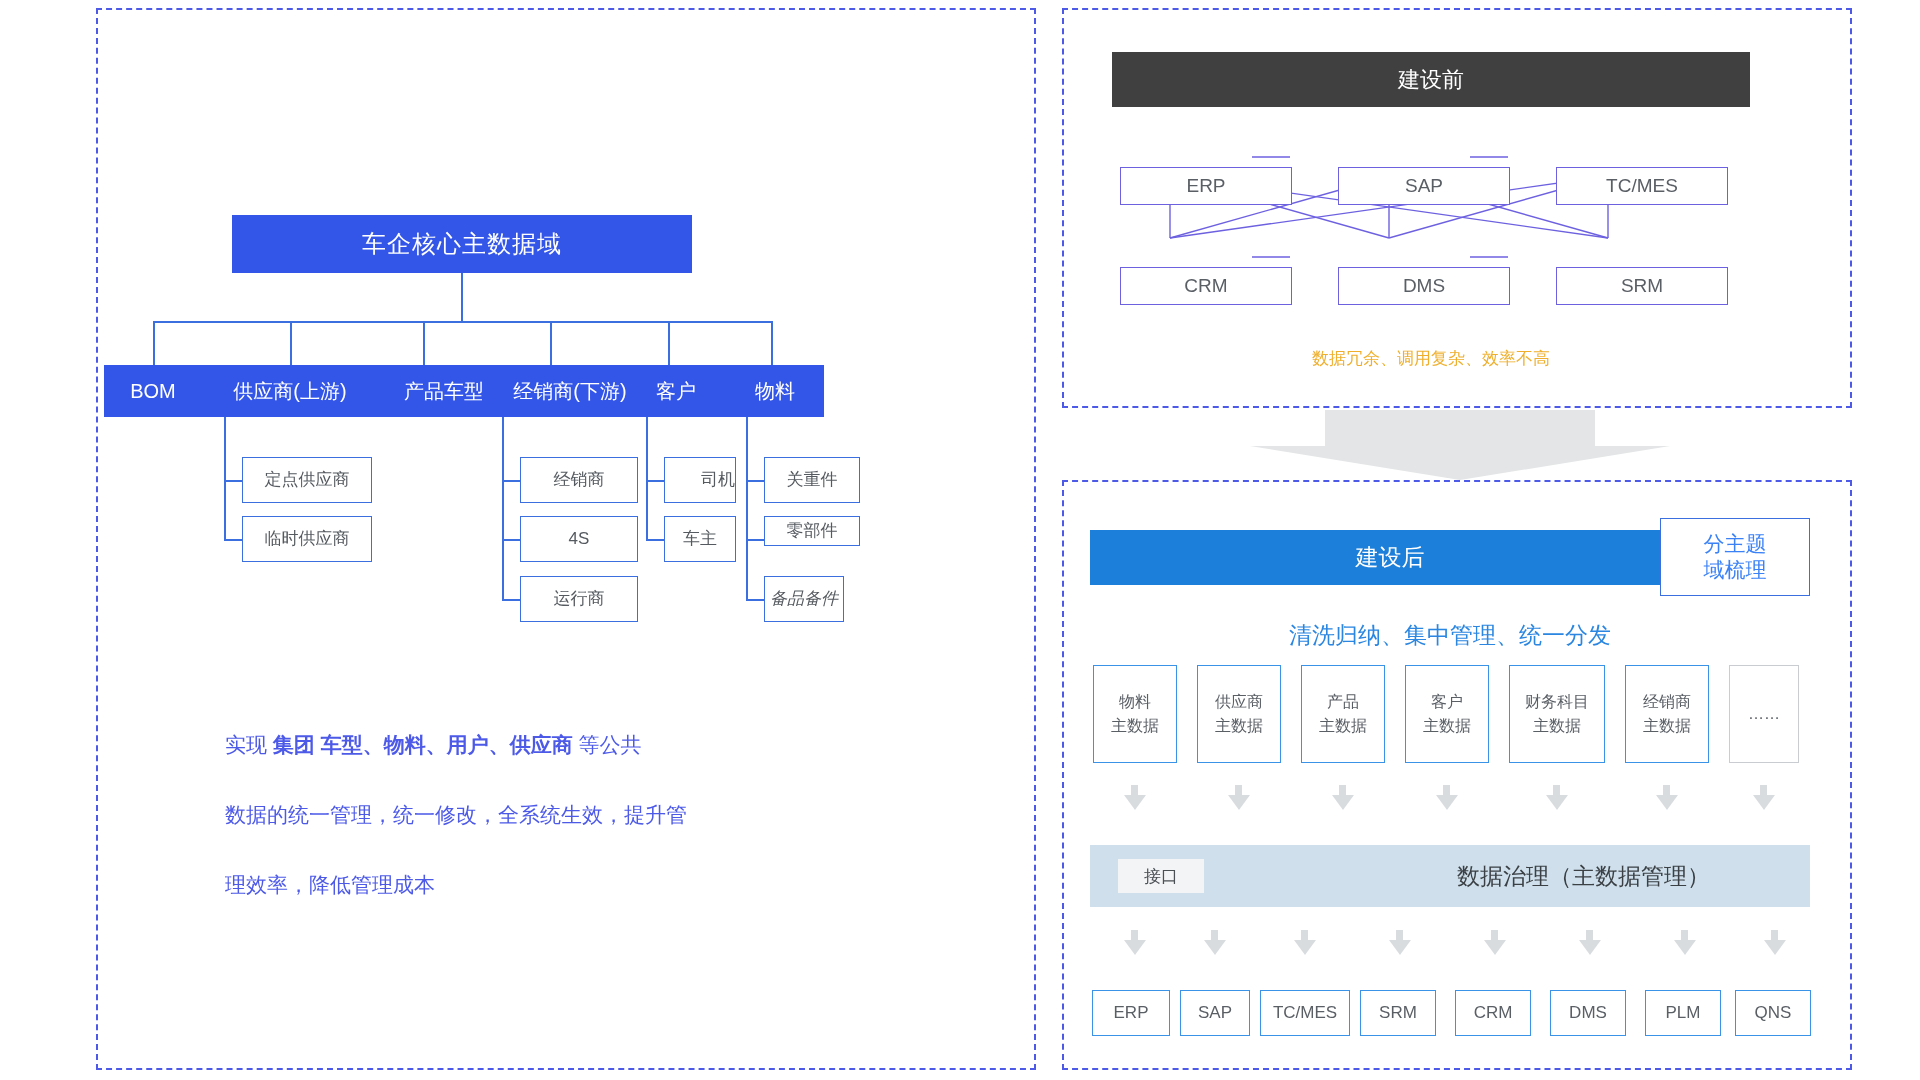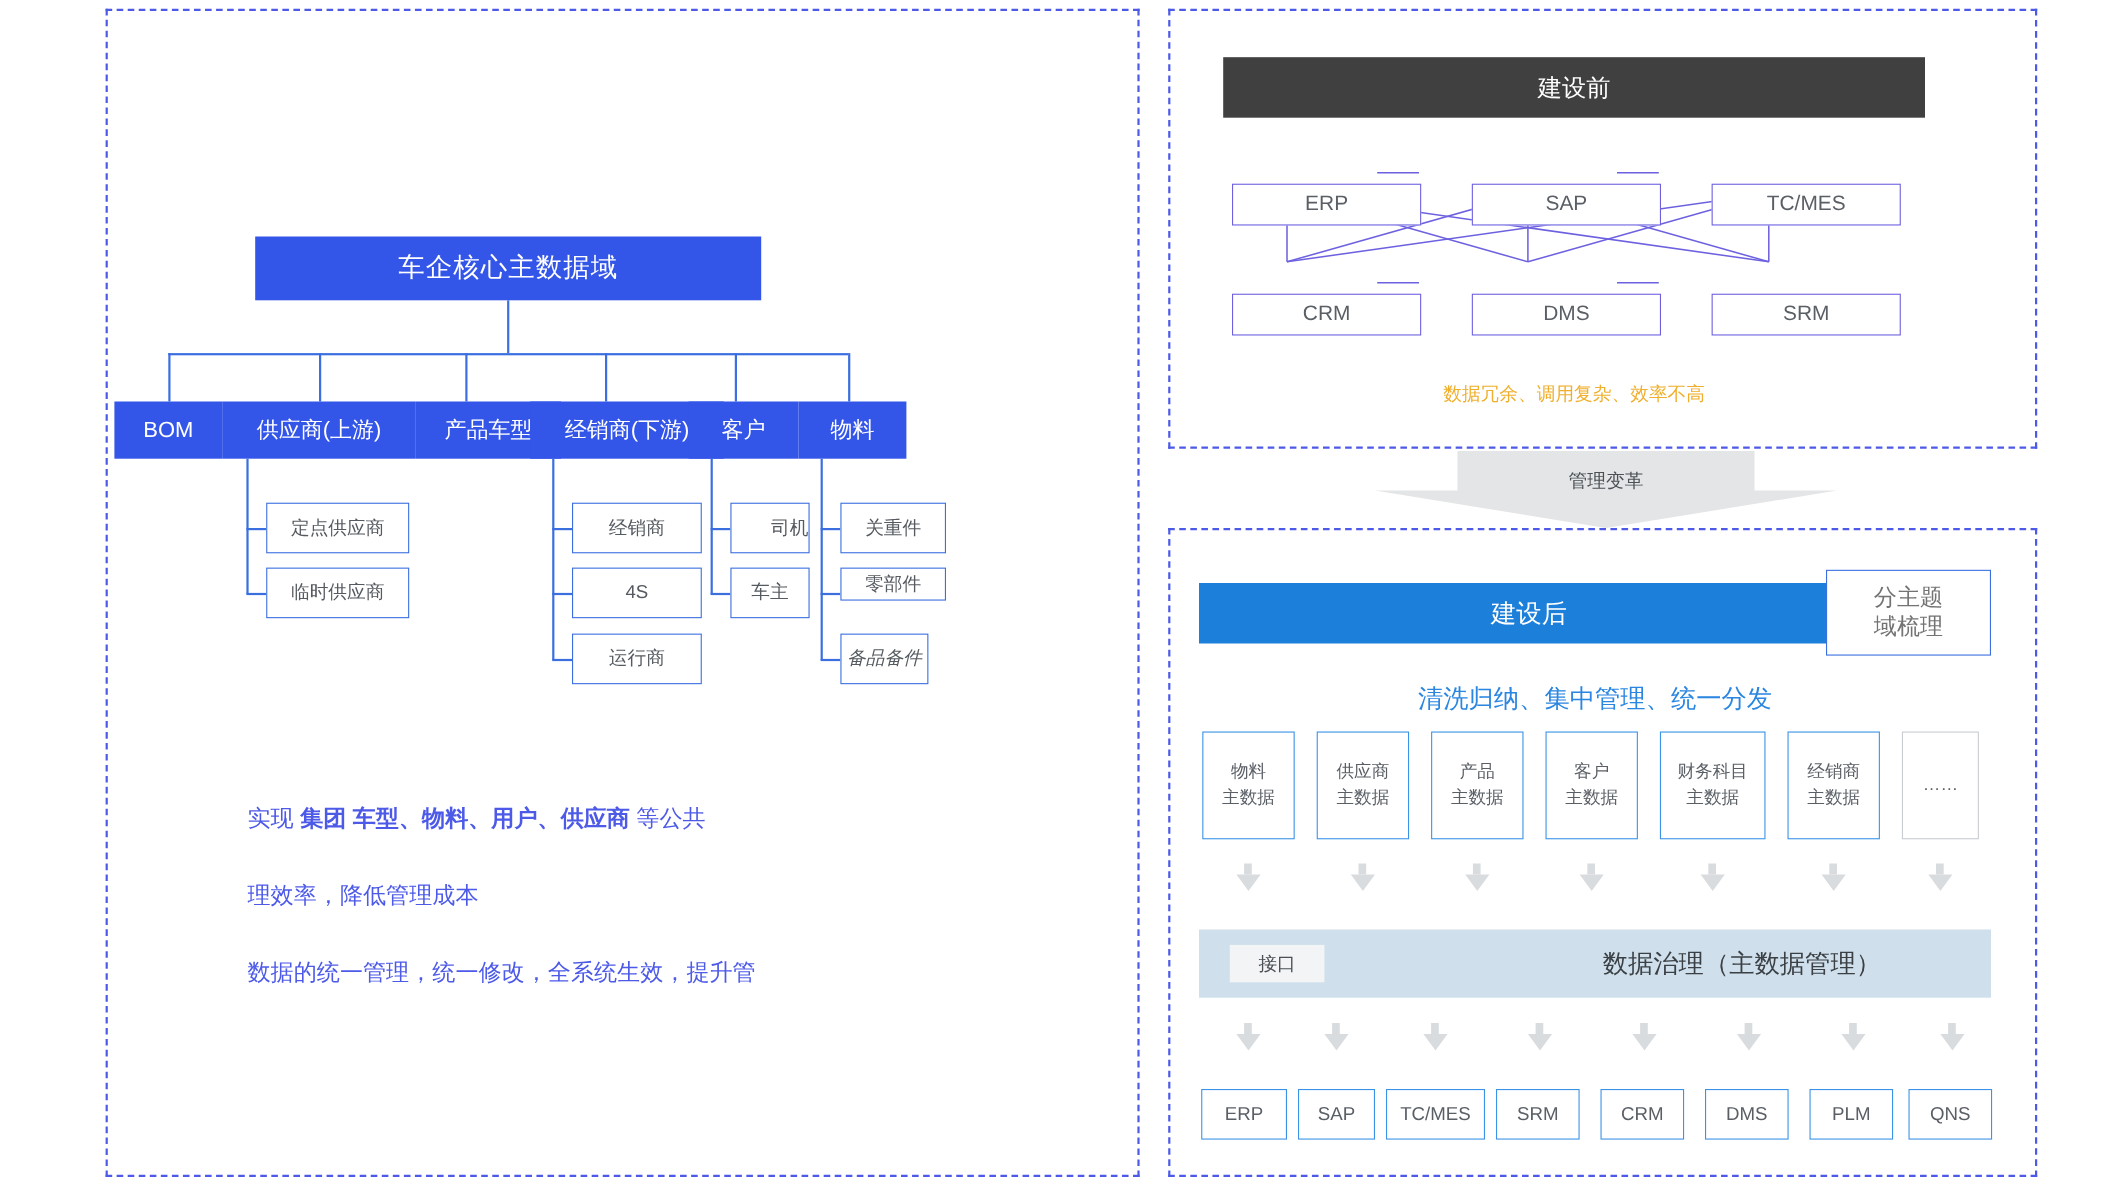--- a/index.html
+++ b/index.html
@@ -89,21 +89,21 @@
   
   #after-title {
     position: absolute; left: 1090px; top: 530px; width: 600px; height: 55px;
     background: #1c7fd9; color: #fff;
     display: flex; align-items: center; justify-content: center;
     font-size: 23px;
   }
   #topic-box {
     position: absolute; left: 1660px; top: 518px; width: 150px; height: 78px;
     border: 1.6px solid #3b6fe0; background: #fff;
-    color: #737373; font-size: 21px; line-height: 1.25;
+    color: #3b82f6; font-size: 21px; line-height: 1.25;
     display: flex; align-items: center; justify-content: center; text-align: left;
   }
   #after-sub {
     position: absolute; left: 1090px; top: 620px; width: 720px;
     text-align: center; color: #2a86e0; font-size: 23px;
   }
 
   .md-card {
     position: absolute; top: 665px; height: 98px;
     border: 1.6px solid #3b93e8; background: #fff;
@@ -230,22 +230,22 @@
     <div class="node node-l2" style="left:666px; top:566px; width:80px; height:46px;font-style:italic;">
       <span>备品备件</span>
     </div>
   </div>
 </div>
 
 <div id="summary">
   <div>
     <span>实现 </span><b>集团 车型、物料、用户、供应商</b><span> 等公共</span>
   </div>
+  <div>数据的统一管理，统一修改，全系统生效，提升管</div>
   <div>理效率，降低管理成本</div>
-  <div>数据的统一管理，统一修改，全系统生效，提升管</div>
 </div>
 
 <div class="panel" id="panel-before"></div>
 
 <svg id="before-svg" viewBox="0 0 790 400">
   <g stroke="#6d61e0" stroke-width="1.4" fill="none">
 
     <line x1="190" y1="149" x2="228" y2="149"></line>
     <line x1="408" y1="149" x2="446" y2="149"></line>
 
@@ -287,21 +287,20 @@
 <div class="sys-box" style="left:1556px; top:267px; width:172px; height:38px;">
   <span>SRM</span>
   </div>
 
 <div id="before-note">数据冗余、调用复杂、效率不高</div>
 
 <div id="arrow-wrap">
   <svg id="arrow-shape" viewBox="0 0 700 70" preserveAspectRatio="none">
     <polygon points="215,0 485,0 485,36 560,36 350,70 140,36 215,36" fill="#e3e5e6"></polygon>
   </svg>
-  <div id="arrow-label">管理变革</div>
 </div>
 
 <div class="panel" id="panel-after"></div>
 
 <div id="after-title">
   <span>建设后</span>
 </div>
 
 <div id="topic-box">
   <div>

